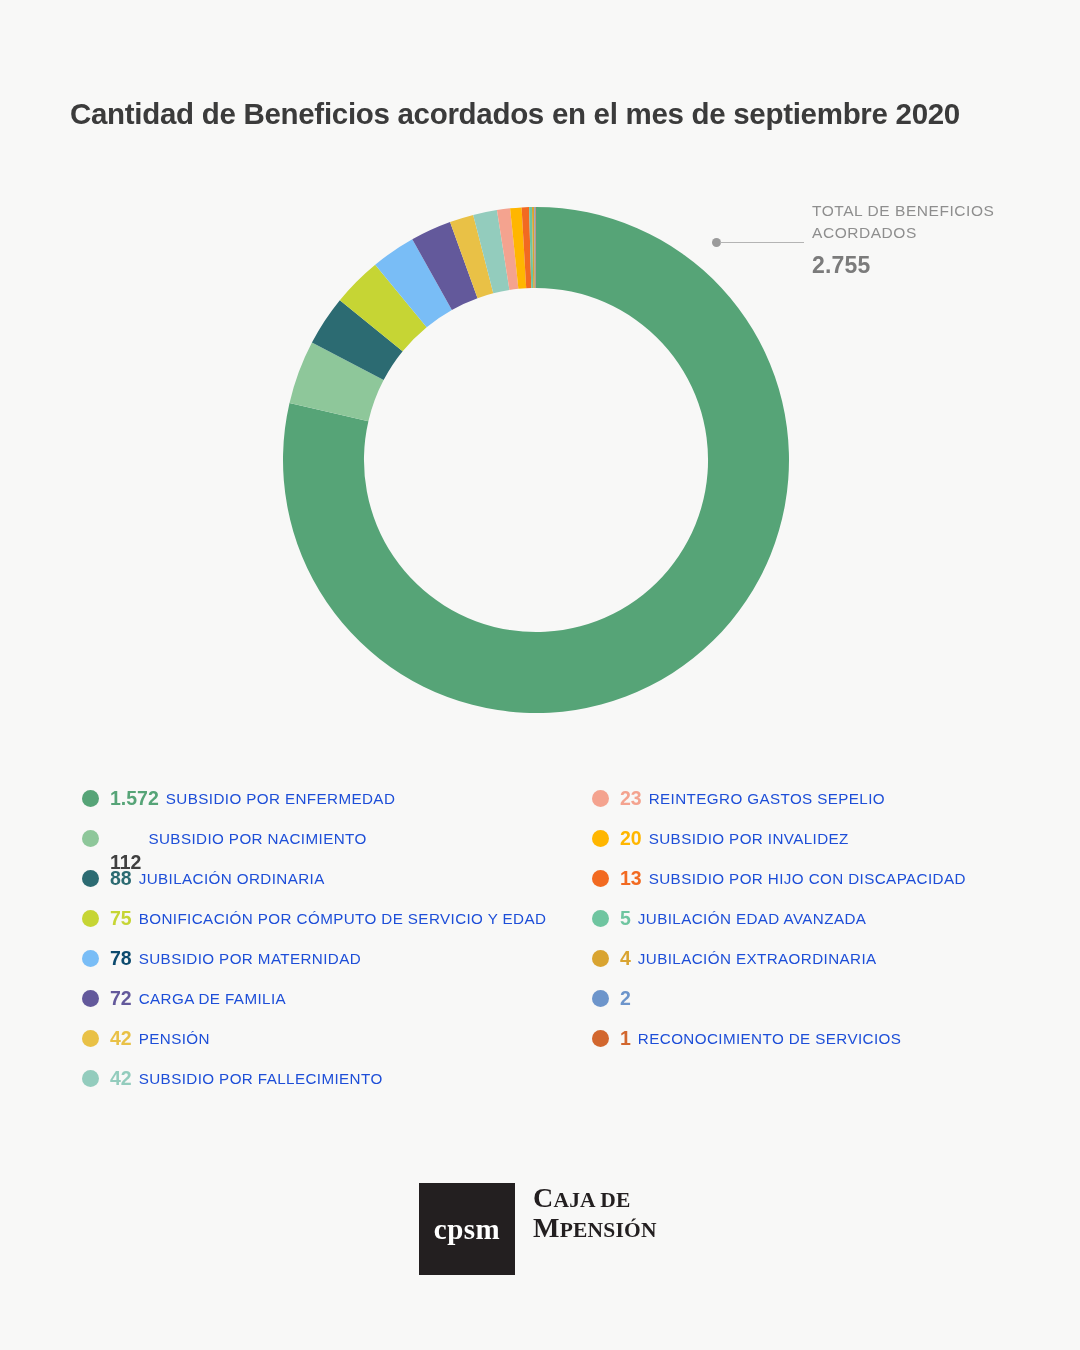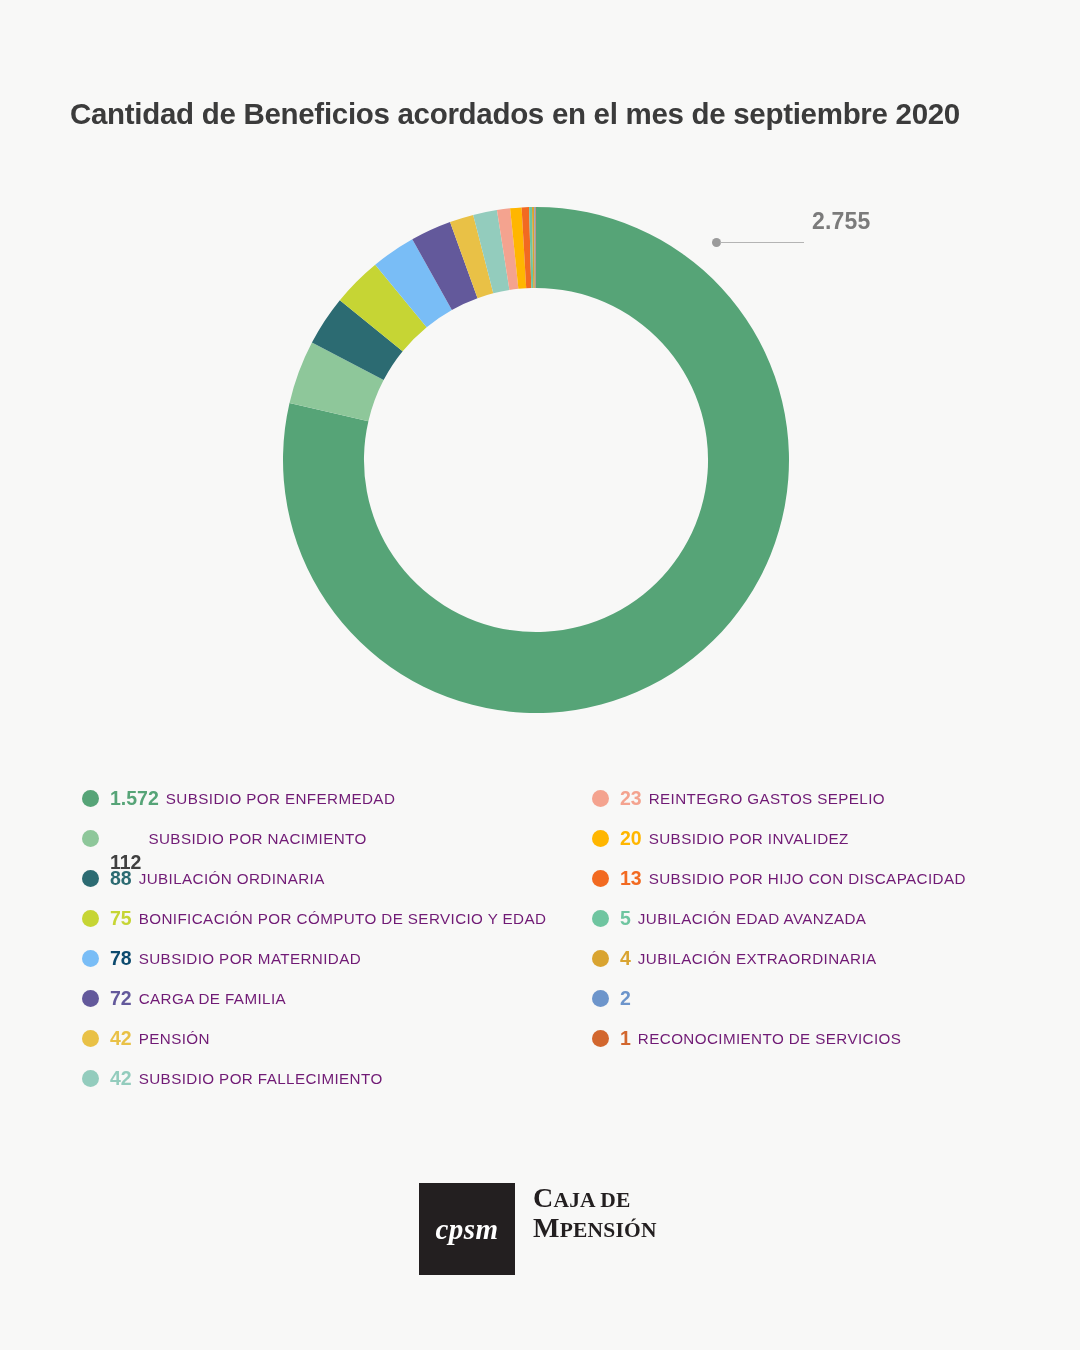--- a/index.html
+++ b/index.html
@@ -125,21 +125,21 @@
     margin-right: 11px;
   }
   .legend-value {
     font-size: 19.5px;
     font-weight: bold;
     margin-right: 7px;
     white-space: nowrap;
   }
   .legend-label {
     font-size: 15.2px;
-    color: #701a75;
+    color: #1d4ed8;
     letter-spacing: 0.4px;
     text-transform: uppercase;
     white-space: nowrap;
   }
 
   
   .logo {
     position: absolute;
     left: 419px;
     top: 1183px;
@@ -154,21 +154,20 @@
     display: flex;
     align-items: center;
     justify-content: center;
   }
   .logo-mark-text {
     color: #ffffff;
     font-family: "Liberation Serif", "DejaVu Serif", serif;
     font-weight: bold;
     font-size: 29px;
     letter-spacing: 0.5px;
-    font-style: italic;
   }
   .logo-word {
     margin-left: 18px;
     display: flex;
     flex-direction: column;
     color: #231f20;
     font-family: "Liberation Serif", "DejaVu Serif", serif;
     font-weight: bold;
   }
   .logo-line1 { font-size: 28px; line-height: 1.08; letter-spacing: 0.2px; }
@@ -203,20 +202,22 @@
         </g>
     </svg>
   </div>
 
   <div class="callout">
     <div class="callout-leader">
       <span class="callout-dot"></span>
       <span class="callout-line"></span>
     </div>
     <div class="callout-text">
+      <div class="callout-label">TOTAL DE BENEFICIOS
+ACORDADOS</div>
       <div class="callout-value">2.755</div>
     </div>
   </div>
 
   <div class="legend">
     <div class="legend-col left" id="legend-col-0">
         <div class="legend-item">
           <span class="legend-dot" style="background: rgb(86, 164, 119);"></span>
           <span class="legend-value" style="color: rgb(86, 164, 119);">1.572</span>
           <span class="legend-label">SUBSIDIO POR ENFERMEDAD</span>

